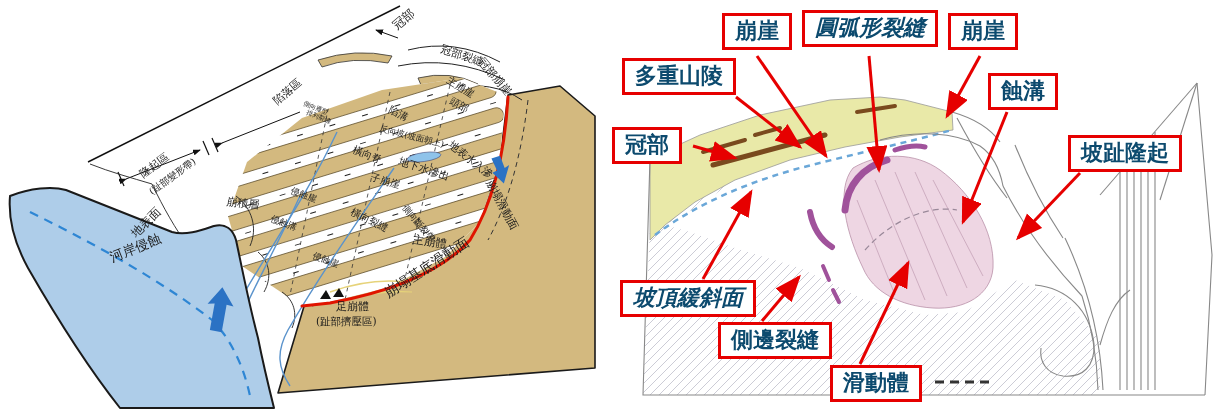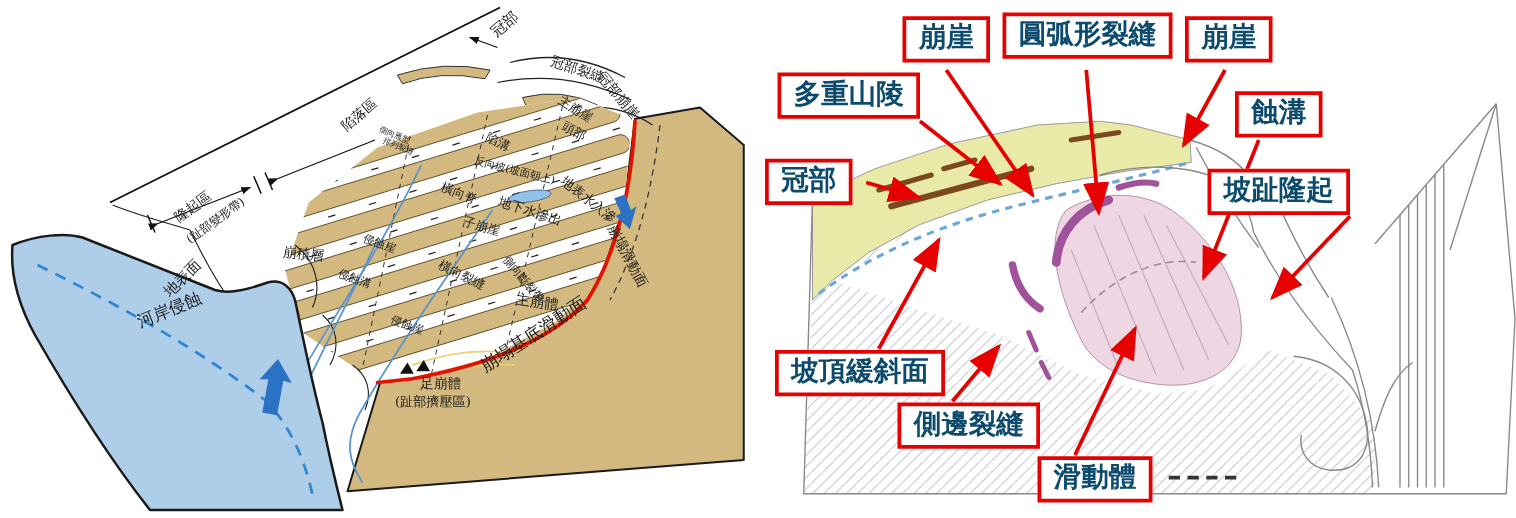--- a/index.html
+++ b/index.html
@@ -232,22 +232,22 @@
     <line x1="1007" y1="112" x2="963" y2="222" marker-end="url(#arrowRed)"></line>
     <line x1="1080" y1="173" x2="1018" y2="238" marker-end="url(#arrowRed)"></line>
     <line x1="703" y1="279" x2="751" y2="192" marker-end="url(#arrowRed)"></line>
     <line x1="762" y1="321" x2="799" y2="277" marker-end="url(#arrowRed)"></line>
     <line x1="860" y1="364" x2="908" y2="263" marker-end="url(#arrowRed)"></line>
   </g>
 </svg>
 
 <div class="rbox" style="left:622px;top:58px;">多重山陵</div>
 <div class="rbox" style="left:722px;top:13px;">崩崖</div>
-<div class="rbox" style="left:802px;top:10px;">圓弧形裂縫</div>
+<div class="rbox" style="left:802px;top:10px;font-style:italic;">圓弧形裂縫</div>
 <div class="rbox" style="left:948px;top:13px;">崩崖</div>
 <div class="rbox" style="left:988px;top:73px;">蝕溝</div>
 <div class="rbox" style="left:612px;top:127px;">冠部</div>
-<div class="rbox" style="left:966px;top:135px;">坡趾隆起</div>
-<div class="rbox" style="left:620px;top:280px;">坡頂緩斜面</div>
+<div class="rbox" style="left:1068px;top:135px;">坡趾隆起</div>
+<div class="rbox" style="left:620px;top:280px;font-style:italic;">坡頂緩斜面</div>
 <div class="rbox" style="left:718px;top:322px;">側邊裂縫</div>
 <div class="rbox" style="left:818px;top:365px;margin-left:12px;">滑動體</div>
 
 </div>
 
 </body></html>

